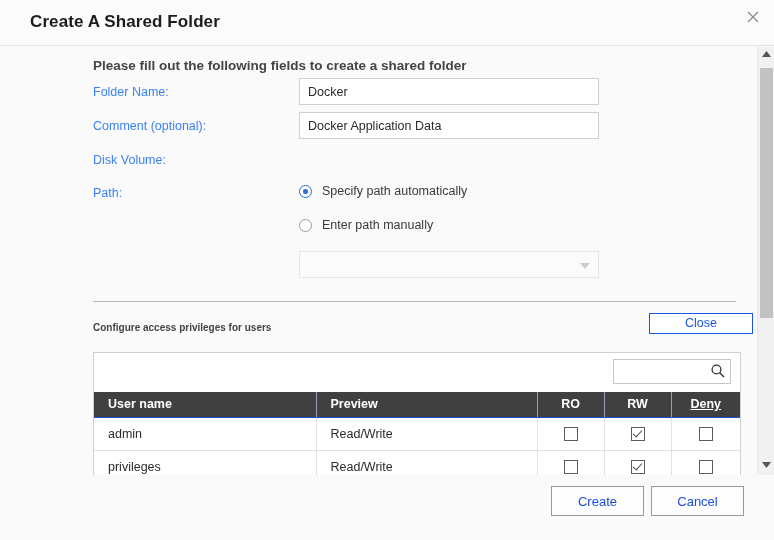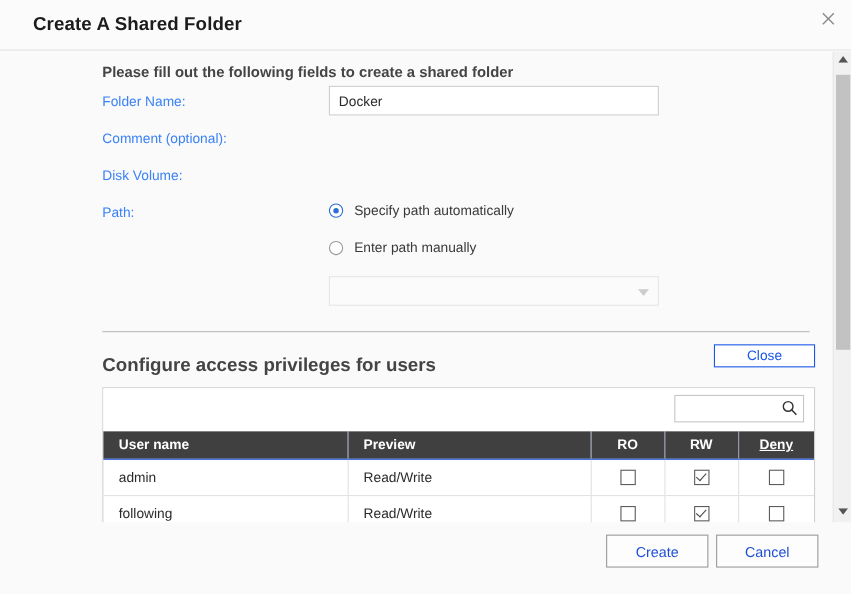--- a/index.html
+++ b/index.html
@@ -208,31 +208,31 @@
     top: 254px;
     width: 643px;
     height: 1px;
     background: #b9b9b9;
   }
 
   .section-title {
     position: absolute;
     left: 57px;
     top: 275px;
-    font-size: 17px;
+    font-size: 10px;
     font-weight: bold;
     color: #444444;
     white-space: nowrap;
   }
 
   .close-btn {
     position: absolute;
     left: 613px;
     top: 266px;
-    width: 92px;
+    width: 104px;
     height: 21px;
     border: 1px solid #1a56e8;
     background: #ffffff;
     color: #1a56e8;
     font-family: "Liberation Sans", sans-serif;
     font-size: 12.5px;
     line-height: 19px;
     cursor: pointer;
     box-sizing: border-box;
     padding: 0;
@@ -383,20 +383,21 @@
   </div>
 
   <div class="content">
 
     <div class="intro">Please fill out the following fields to create a shared folder</div>
 
     <div class="field-label" style="top:38px">Folder Name:</div>
     <input class="txtinput" style="top: 31px;" type="text" value="Docker">
 
     <div class="field-label" style="top:72px">Comment (optional):</div>
+    <input class="txtinput" style="top: 65px;" type="text" value="Docker Application Data">
 
     <div class="field-label" style="top:106px">Disk Volume:</div>
 
     <div class="field-label" style="top:139px">Path:</div>
 
     <div class="radio-row" style="top:137px">
       <span class="radio-mark on"></span>
       <span class="radio-label">Specify path automatically</span>
     </div>
 
@@ -447,21 +448,21 @@
         </thead>
         <tbody>
           <tr>
             <td>admin</td>
             <td class="preview">Read/Write</td>
             <td class="center"><span class="cb"></span></td>
             <td class="center"><span class="cb checked"></span></td>
             <td class="center"><span class="cb"></span></td>
           </tr>
           <tr>
-            <td>following</td>
+            <td>privileges</td>
             <td class="preview">Read/Write</td>
             <td class="center"><span class="cb"></span></td>
             <td class="center"><span class="cb checked"></span></td>
             <td class="center"><span class="cb"></span></td>
           </tr>
         </tbody>
       </table>
     </div>
   </div>
 

